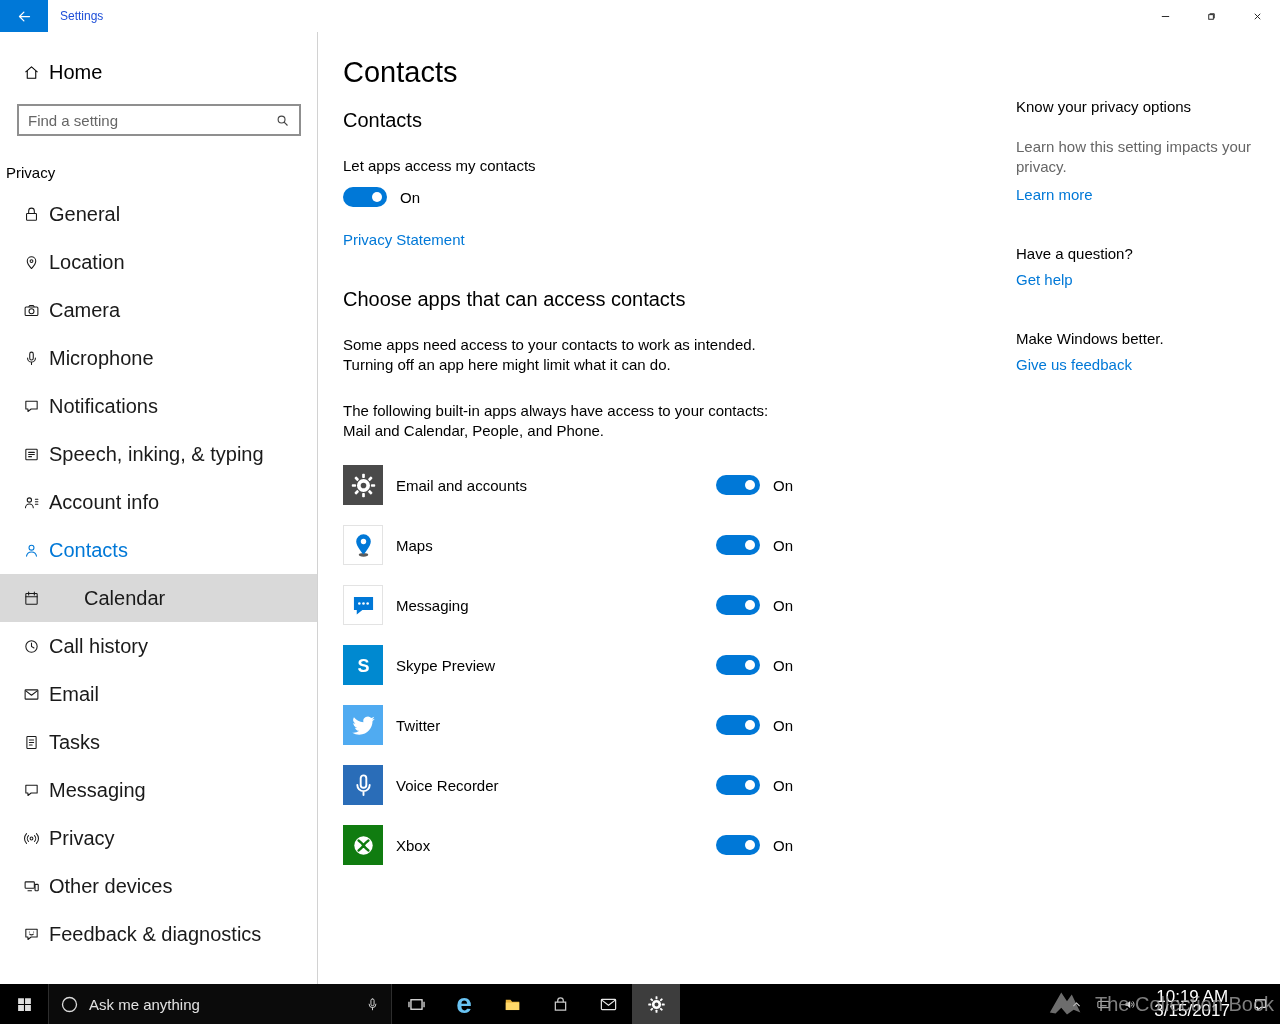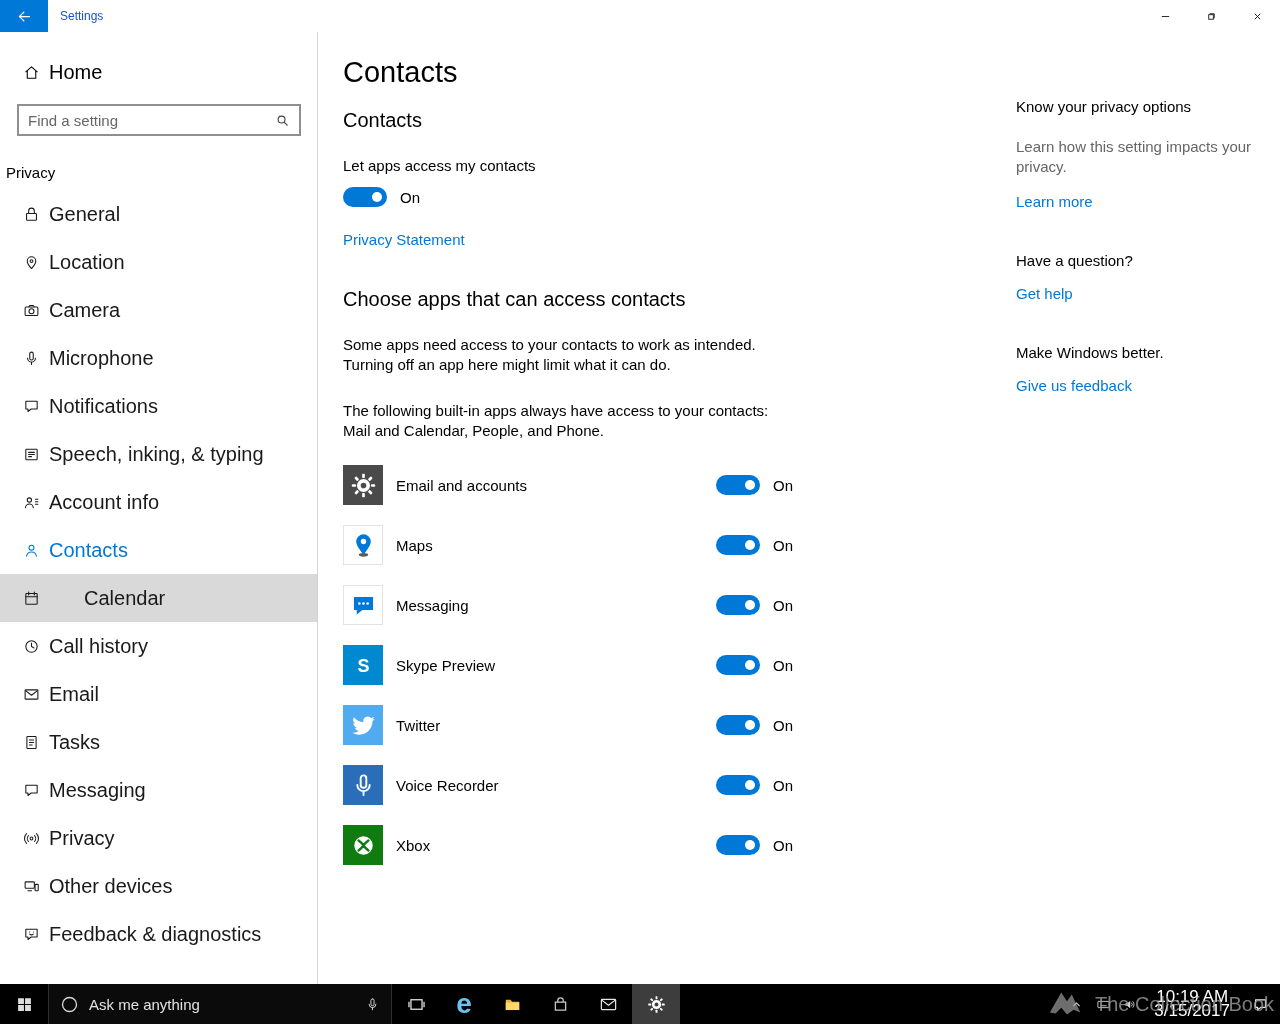--- a/index.html
+++ b/index.html
@@ -59,21 +59,21 @@
   .tile-voice  { background: #2a6db8; color: #fff; }
   .tile-xbox   { background: #107c10; }
   .app-name { margin-left: 13px; }
   .app-toggle { margin-left: auto; display: flex; align-items: center; gap: 13px; }
 
   
   .aside { position: absolute; left: 1016px; top: 32px; width: 245px; }
   .aside h3 { font-size: 15px; font-weight: 400; }
   .a1 { margin-top: 66px; }
   .a-body { color: #666; margin-top: 22px; line-height: 20px; }
-  .a-link { margin-top: 16px; }
+  .a-link { margin-top: 9px; }
   .a-gap { margin-top: 42px; }
 
   
   .taskbar { position: absolute; left: 0; right: 0; bottom: 0; height: 40px; background: #000; display: flex; align-items: stretch; color: #fff; }
   .tb-btn, .tb-icon { width: 48px; display: flex; align-items: center; justify-content: center; cursor: pointer; flex: none; }
   .tb-btn svg { width: 17px; height: 17px; }
   .tb-icon svg { width: 19px; height: 19px; }
   .tb-icon.active { background: #3d3d3d; }
   .cortana { width: 344px; display: flex; align-items: center; background: #0b0b0b; border-left: 1px solid #2d2d2d; border-right: 1px solid #2d2d2d; cursor: text; flex: none; }
   .cortana .circ { width: 21px; height: 21px; margin-left: 10px; flex: none; }

